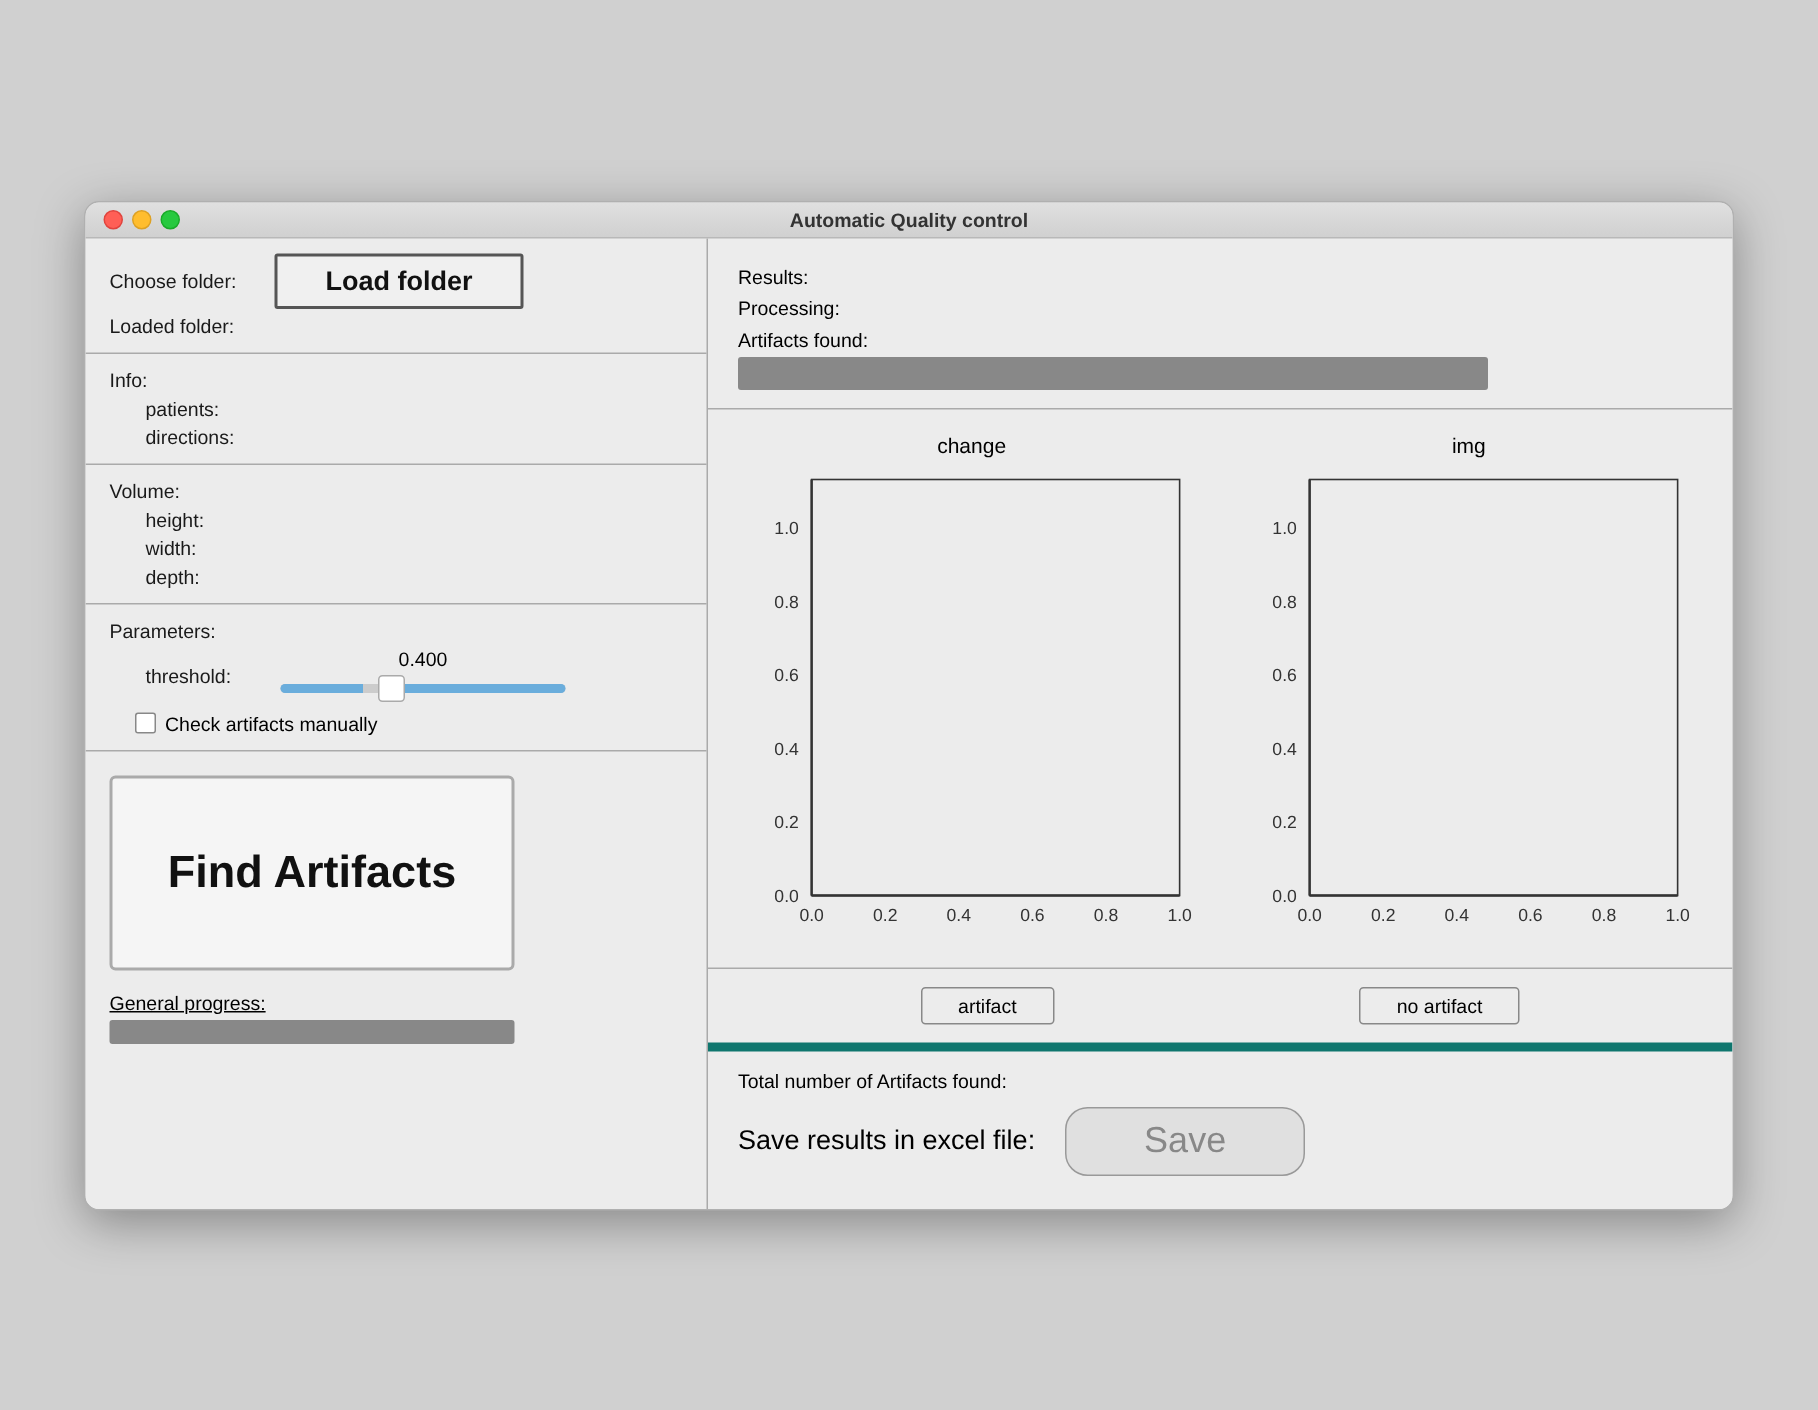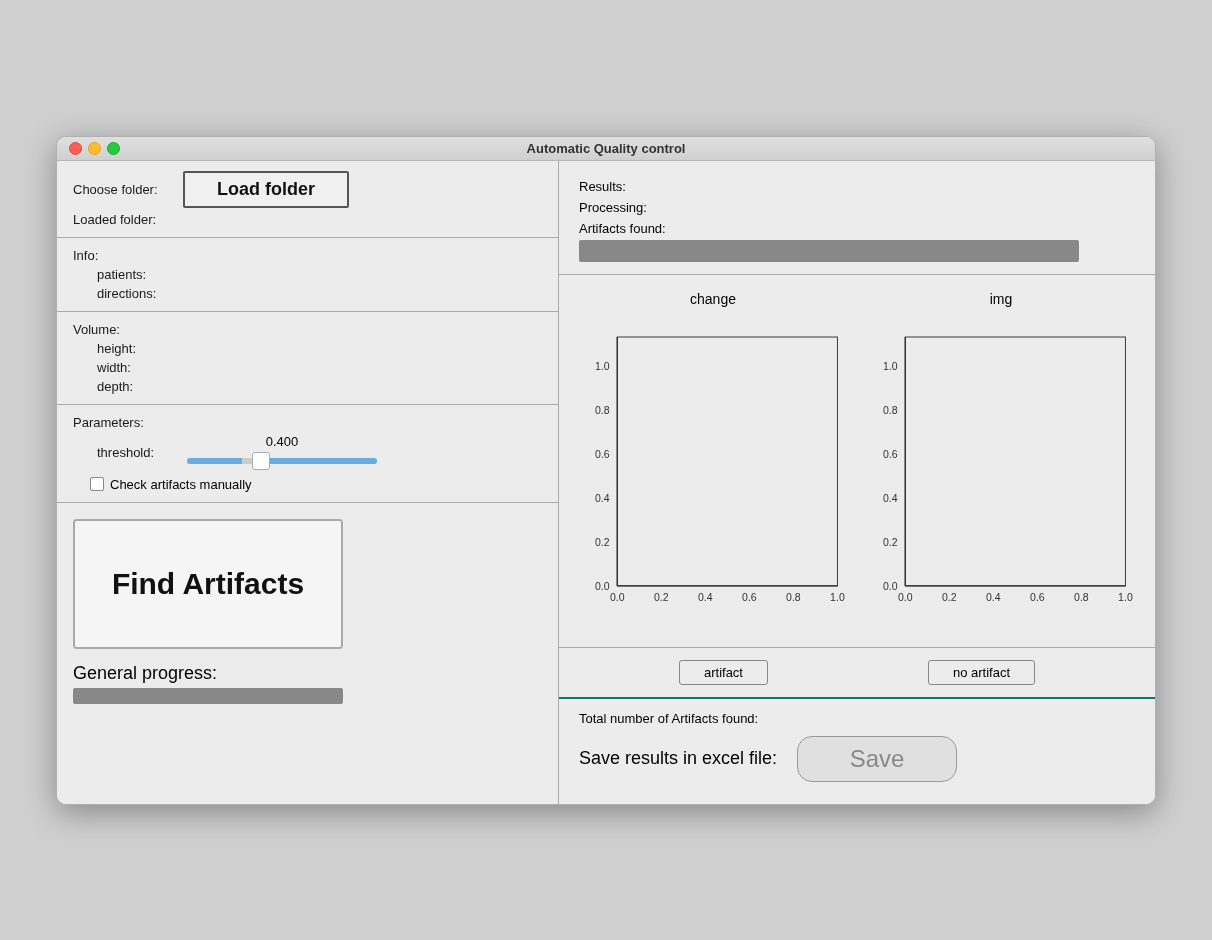--- a/index.html
+++ b/index.html
@@ -47,21 +47,21 @@
       transform: translateX(-50%);
       font-size: 13px;
       font-weight: 600;
       color: #333;
     }
     .content {
       display: flex;
       height: calc(100% - 36px);
     }
     .left-panel {
-      width: 502px;
+      width: 415px;
       border-right: 1px solid #aaa;
       background: #ececec;
       flex-shrink: 0;
     }
     .right-panel {
       flex: 1;
       background: #ececec;
       display: flex;
       flex-direction: column;
     }
@@ -175,22 +175,23 @@
       color: #111;
       cursor: pointer;
       display: flex;
       align-items: center;
       justify-content: center;
     }
     .progress-section {
       padding: 8px 16px 16px 16px;
     }
     .progress-label {
-      font-size: 18px;
+      font-size: 13px;
       margin-bottom: 4px;
+      text-decoration: underline;
     }
     .progress-bar-bg {
       width: 270px;
       height: 16px;
       background: #888;
       border-radius: 2px;
     }
     .progress-bar-fill {
       width: 0%;
       height: 100%;
@@ -238,21 +239,21 @@
       height: 320px;
     }
     .chart-svg {
       width: 100%;
       height: 100%;
     }
     .chart-buttons {
       display: flex;
       justify-content: space-around;
       padding: 12px 40px;
-      border-bottom: 2px solid #0f766e;
+      border-bottom: 6px solid #0f766e;
     }
     .chart-btn {
       background: #ececec;
       border: 1px solid #888;
       border-radius: 3px;
       padding: 4px 24px;
       font-size: 13px;
       cursor: pointer;
     }
     .bottom-section {

